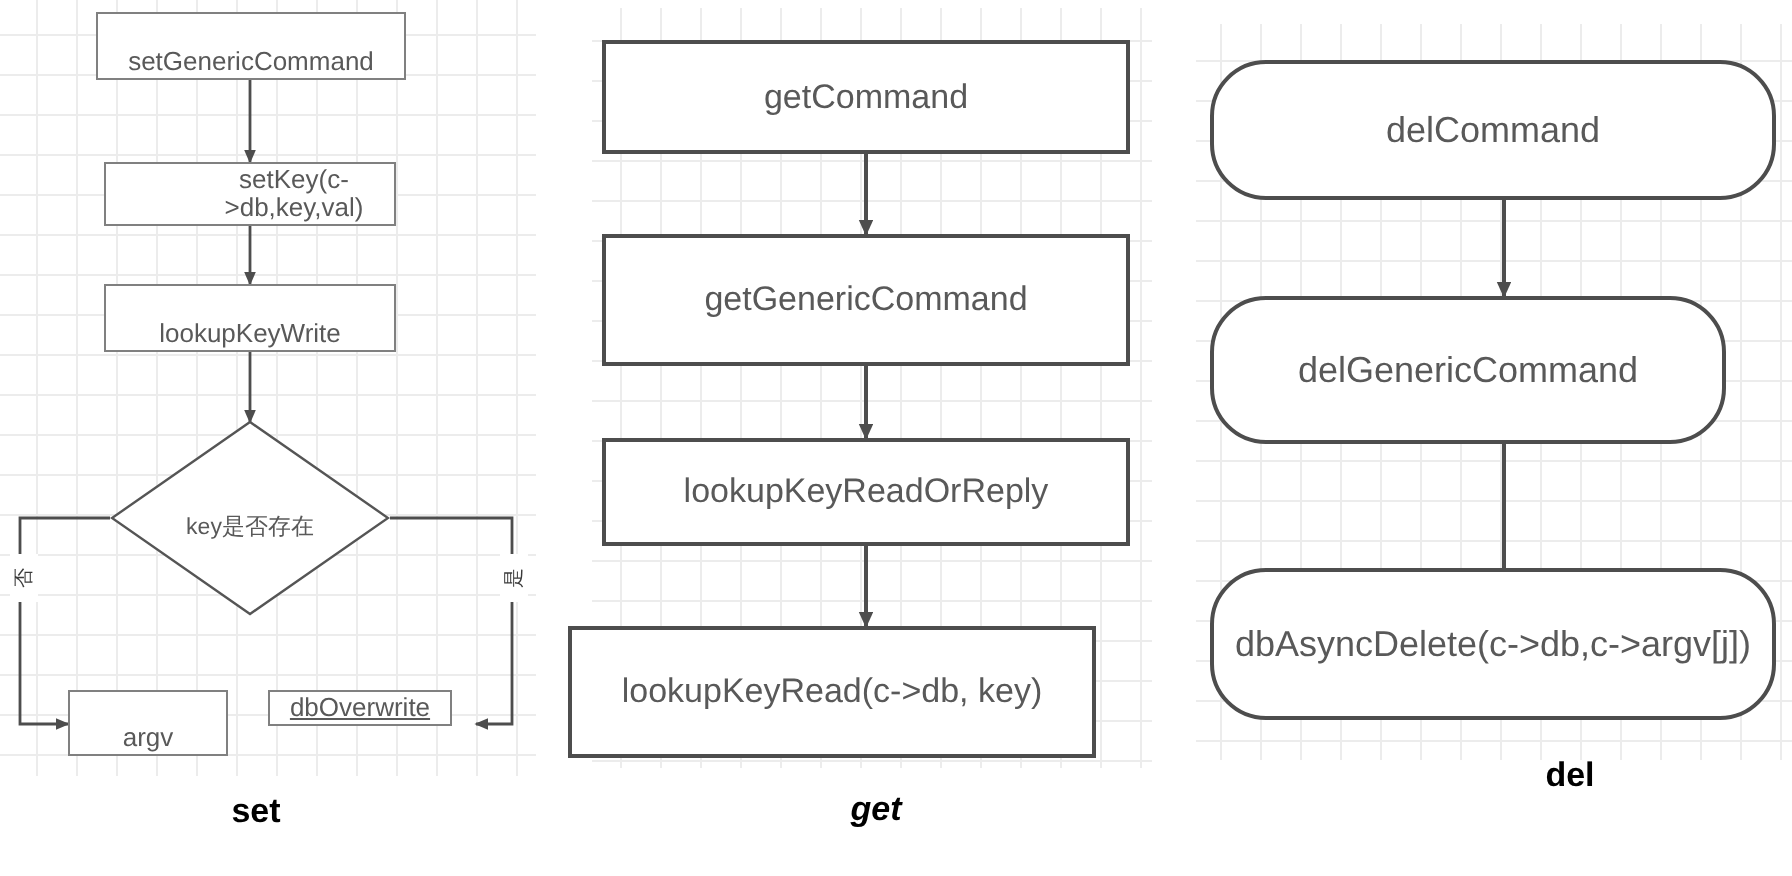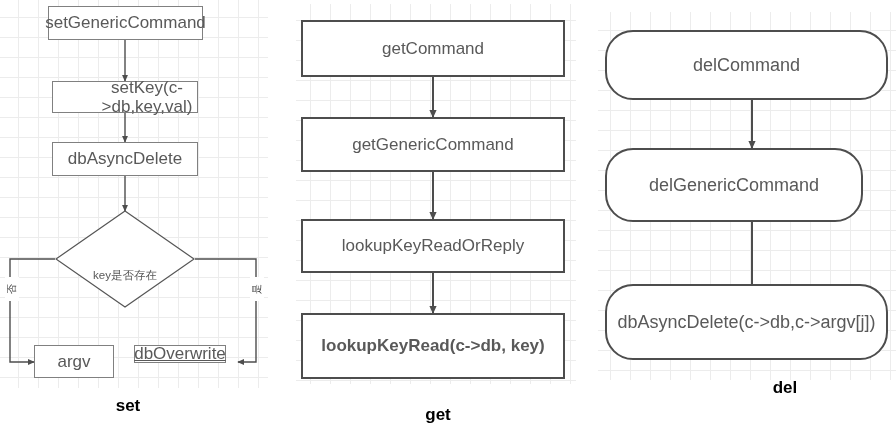--- a/index.html
+++ b/index.html
@@ -42,32 +42,32 @@
     display: flex;
     align-items: center;
     justify-content: center;
     text-align: center;
     color: #595959;
     line-height: 1.12;
     padding: 0 4px;
   }
   .box.thick { border: 2px solid #4d4d4d; }
 
-  .panel-left .box  { font-size: 17px; }
+  .panel-left .box  { font-size: 13px; align-items: flex-end; }
   .panel-mid  .box  { font-size: 17px; }
   .panel-right .box { font-size: 18px; border-radius: 28px; }
 
   
   .diamond {
     position: absolute;
   }
   .diamond svg { display: block; }
   .diamond .dtext {
     position: absolute;
-    left: 0; top: 16px;
+    left: 0; top: 4px;
     width: 100%; height: 100%;
     display: flex;
     align-items: center;
     justify-content: center;
     font-size: 11.5px;
     color: #595959;
   }
 
   
   .conn { position: absolute; }
@@ -126,21 +126,21 @@
 
     <div class="box" style="left:48px; top:6px; width:155px; height:34px;">
       <span>setGenericCommand</span>
     </div>
 
     <div class="box" style="left:52px; top:81px; width:146px; height:32px;padding-left:48px;">
       <span>setKey(c-&gt;db,key,val)</span>
     </div>
 
     <div class="box" style="left:52px; top:142px; width:146px; height:34px;">
-      <span>dbAsyncDelete</span>
+      <span>lookupKeyWrite</span>
     </div>
 
     <div class="diamond" style="left:55px; top:210px; width:140px; height:98px;">
       <svg width="140" height="98" viewBox="0 0 140 98">
         <polygon points="70,1 139,49 70,97 1,49" fill="#ffffff" stroke="#555555" stroke-width="1.2"></polygon>
       </svg>
       <div class="dtext">
         <span>key是否存在</span>
       </div>
     </div>
@@ -180,33 +180,33 @@
         <line x1="137" y1="77" x2="137" y2="117" stroke="#4d4d4d" stroke-width="2" marker-end="url(#ah-g)"></line>
         <line x1="137" y1="172" x2="137" y2="219" stroke="#4d4d4d" stroke-width="2" marker-end="url(#ah-g)"></line>
         <line x1="137" y1="273" x2="137" y2="313" stroke="#4d4d4d" stroke-width="2" marker-end="url(#ah-g)"></line>
       </svg>
     </div>
 
     <div class="box thick" style="left:301px; top:20px; width:264px; height:57px;">
       <span>getCommand</span>
     </div>
 
-    <div class="box thick" style="left:301px; top:117px; width:264px; height:55px;">
+    <div class="box thick" style="left:301px; top:117px; width:264px; height:66px;">
       <span>getGenericCommand</span>
     </div>
 
     <div class="box thick" style="left:301px; top:219px; width:264px; height:54px;">
       <span>lookupKeyReadOrReply</span>
     </div>
 
-    <div class="box thick" style="left:301px; top:313px; width:264px; height:66px;font-weight:bold;">
+    <div class="box thick" style="left:284px; top:313px; width:264px; height:66px;">
       <span>lookupKeyRead(c-&gt;db, key)</span>
     </div>
 
-    <div class="caption" style="left:388px; top:405px; width:100px;">
+    <div class="caption" style="left:388px; top:395px; width:100px;font-style:italic;">
       <span>get</span>
     </div>
   </div>
 
   <div class="grid g-right"></div>
 
   <div class="panel-right">
 
     <div class="conn" style="left:598px; top:0px; width:298px; height:400px;">
       <svg width="298" height="400" viewBox="0 0 298 400">

